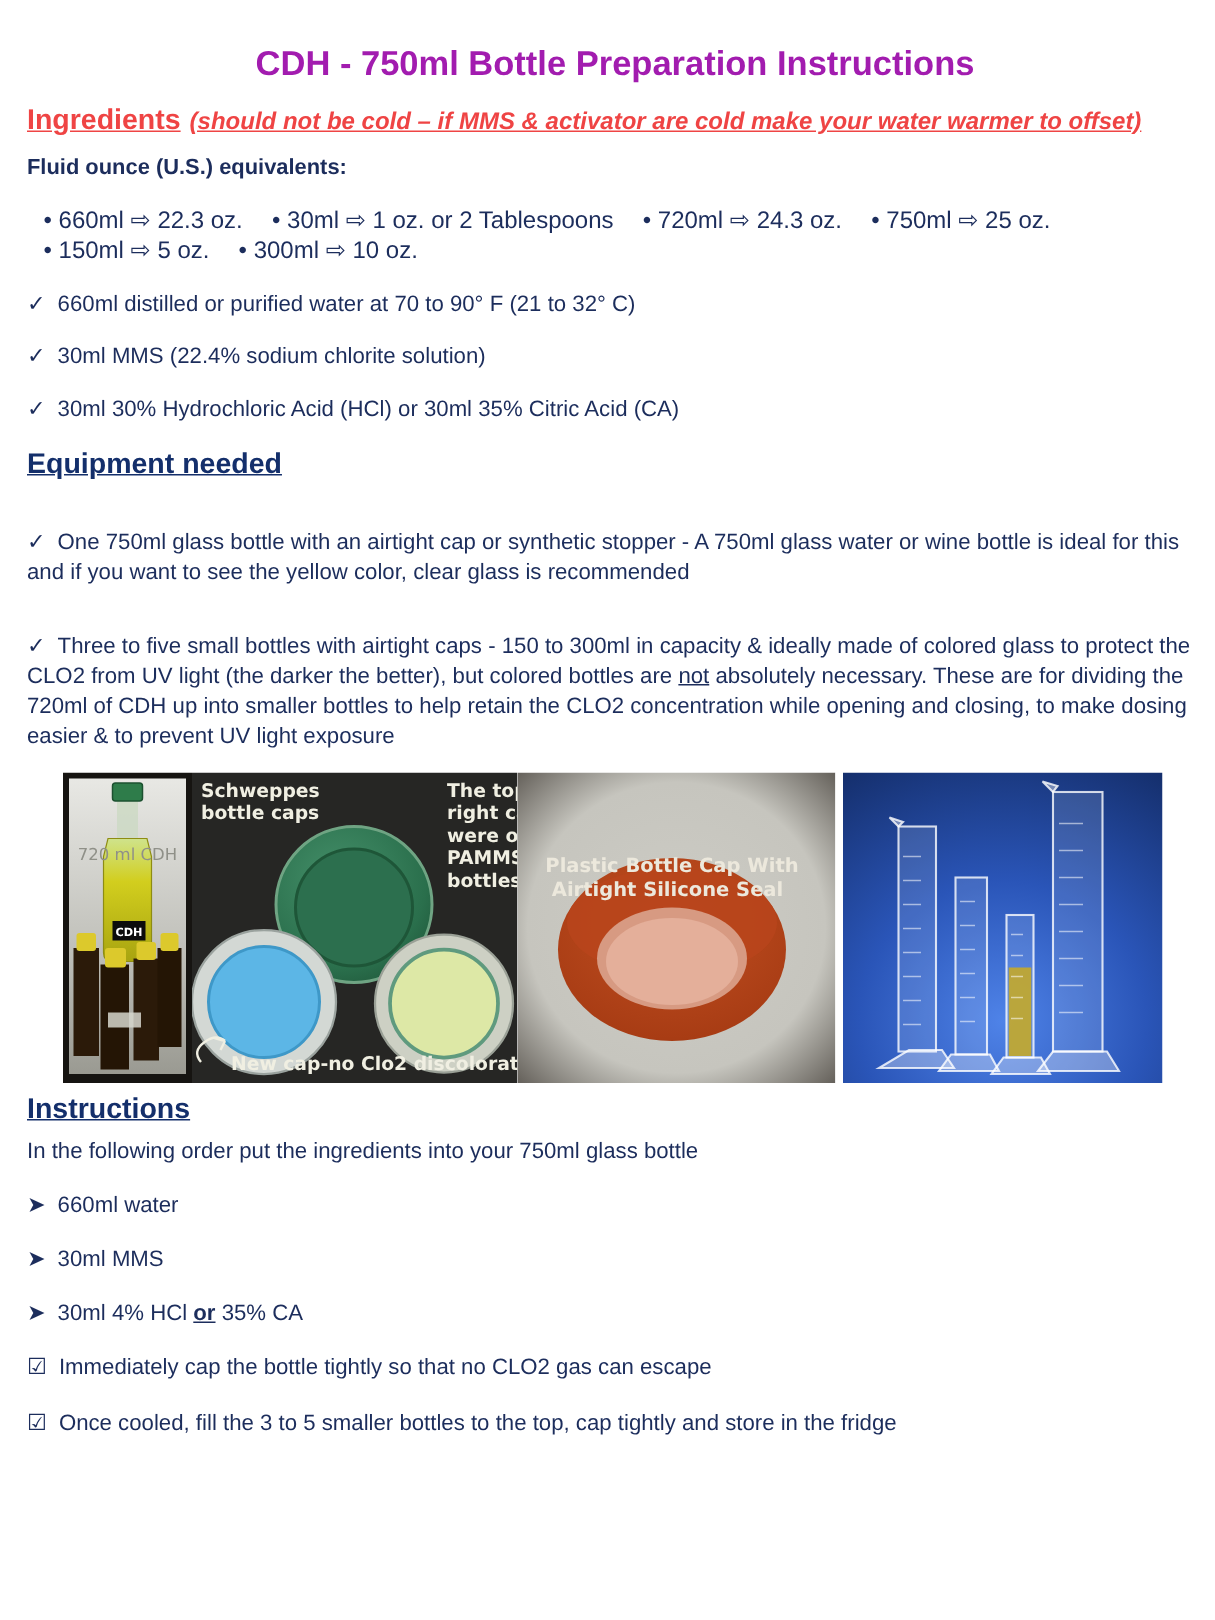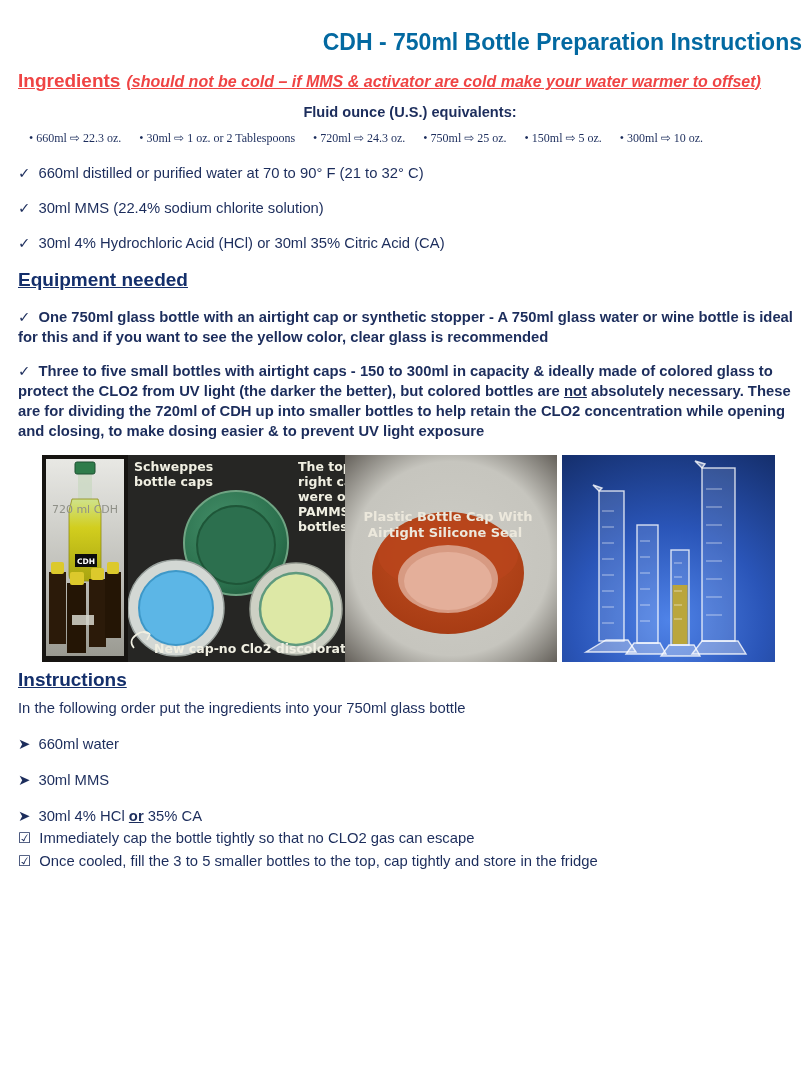--- a/index.html
+++ b/index.html
@@ -3,39 +3,39 @@
 <meta charset="utf-8">
 <style>
   html,body{margin:0;padding:0;background:#ffffff;}
   body{
     width:810px;height:1080px;overflow:hidden;
     font-family:"Liberation Sans","DejaVu Sans",sans-serif;
     color:#1c2d5c;
   }
   .page{padding:0 8px 0 18px;}
   h1{
-    margin:28px 0 0 0;text-align:right;
-    font-size:23px;line-height:28px;font-weight:bold;color:#0369a1;
+    margin:28px 0 0 0;text-align:center;
+    font-size:23px;line-height:28px;font-weight:bold;color:#a21caf;
   }
   .sec-heading{margin-top:13px;text-decoration:underline;color:#ef4444;}
   .h2{font-size:19px;font-weight:bold;}
   .h2-note{font-size:16px;font-weight:bold;font-style:italic;margin-left:6px;}
   h2.plain{
     margin:17px 0 0 0;font-size:19px;line-height:24px;font-weight:bold;
     color:#142f6b;text-decoration:underline;display:inline-block;
   }
   .h2-row{line-height:24px;}
   p{margin:0;font-size:14.8px;line-height:20px;}
-  .fluid-label{margin-top:8px;font-weight:bold;font-size:14.6px;text-align:center;}
-  .equiv{padding-left:11px;font-size:12px;margin-top:6px;font-family:Liberation Serif, serif;}
+  .fluid-label{margin-top:8px;font-weight:bold;font-size:14.6px;}
+  .equiv{padding-left:11px;font-size:16px;margin-top:16px;}
   .equiv-item{margin-right:15px;white-space:nowrap;}
   .check-item{margin-top:15px;}
-  .equip-item{margin-top:14px;font-weight:bold;}
+  .equip-item{margin-top:29px;}
   .step-item{margin-top:16px;}
-  .chk-item{margin-top:1px;line-height:21px;}
+  .chk-item{margin-top:15px;line-height:21px;}
   .marker{font-family:"DejaVu Sans",sans-serif;margin-right:8px;}
   .b{font-weight:bold;}
   .u{text-decoration:underline;}
   .intro{margin-top:5px;}
   .photos{
     margin-top:14px;margin-left:24px;width:733px;height:207px;
     display:flex;align-items:stretch;
   }
   .photos svg{display:block;flex:0 0 auto;}
   .gap{width:5px;background:#ffffff;}
@@ -51,21 +51,21 @@
   <div class="sec-heading h2-row">
     <span class="h2">Ingredients</span><span class="h2-note">(should not be cold – if MMS &amp; activator are cold make your water warmer to offset)</span>
   </div>
 
   <p class="fluid-label">Fluid ounce (U.S.) equivalents:</p>
   <p class="equiv" id="equivalents"><span class="equiv-item">• 660ml ⇨ 22.3 oz.</span> <span class="equiv-item">• 30ml ⇨ 1 oz. or 2 Tablespoons</span> <span class="equiv-item">• 720ml ⇨ 24.3 oz.</span> <span class="equiv-item">• 750ml ⇨ 25 oz.</span> <span class="equiv-item">• 150ml ⇨ 5 oz.</span> <span class="equiv-item">• 300ml ⇨ 10 oz.</span> </p>
 
   <div>
       <p class="check-item"><span class="marker">✓</span><span>660ml distilled or purified water at 70 to 90° F (21 to 32° C)</span></p>
       <p class="check-item"><span class="marker">✓</span><span>30ml MMS (22.4% sodium chlorite solution)</span></p>
-      <p class="check-item"><span class="marker">✓</span><span>30ml 4% Hydrochloric Acid (HCl) or 30ml 35% Citric Acid (CA)</span></p>
+      <p class="check-item"><span class="marker">✓</span><span>30ml 30% Hydrochloric Acid (HCl) or 30ml 35% Citric Acid (CA)</span></p>
     </div>
 
   <div class="h2-row" style="margin-top:15px;">
     <h2 class="plain" style="margin-top:0;">Equipment needed</h2>
   </div>
 
   <div>
       <p class="equip-item"><span class="marker">✓</span><span>One 750ml glass bottle with an airtight cap or synthetic stopper - A 750ml glass water or wine bottle is ideal for this and if you want to see the yellow color, clear glass is recommended</span></p>
       <p class="equip-item"><span class="marker">✓</span><span>Three to five small bottles with airtight caps - 150 to 300ml in capacity &amp; ideally made of colored glass to protect the CLO2 from UV light (the darker the better), but colored bottles are </span><span class="u">not</span><span> absolutely necessary. These are for dividing the 720ml of CDH up into smaller bottles to help retain the CLO2 concentration while opening and closing, to make dosing easier &amp; to prevent UV light exposure</span></p>
     </div>

